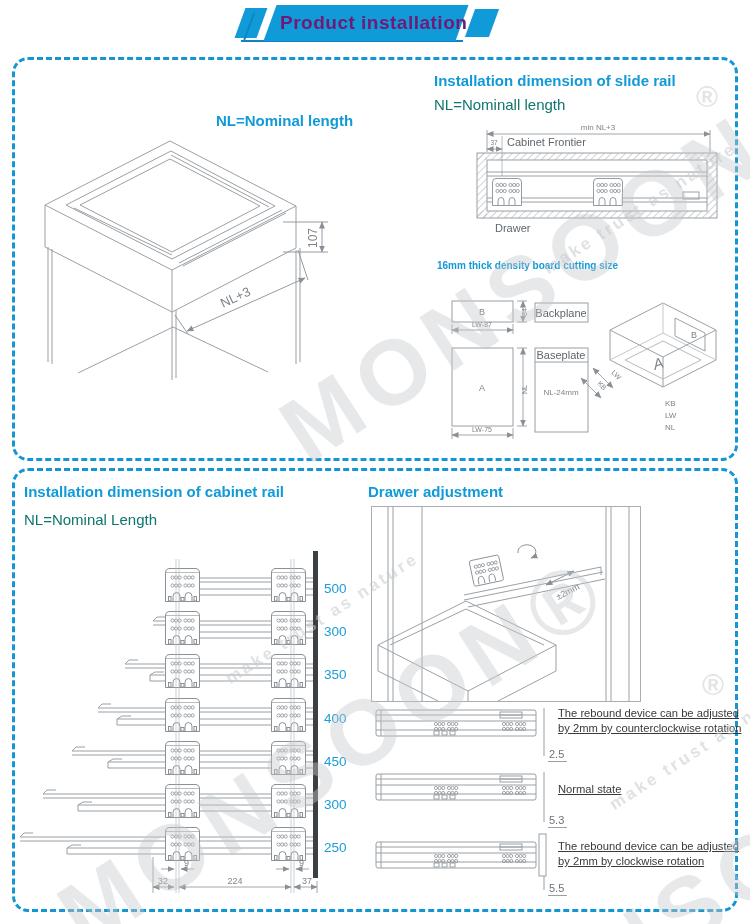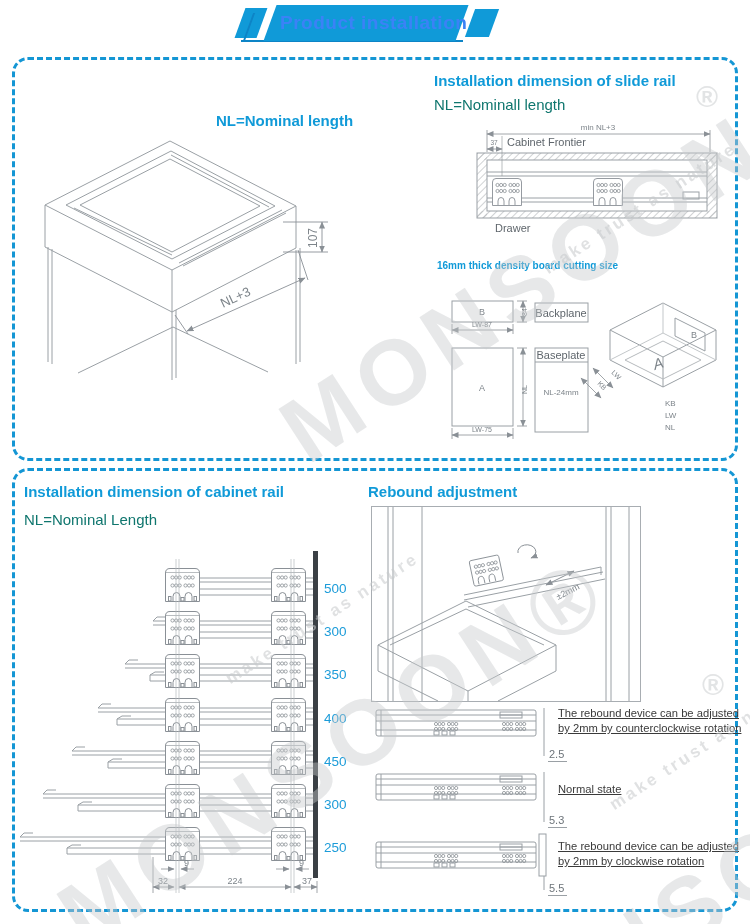--- a/index.html
+++ b/index.html
@@ -4,21 +4,21 @@
 <style>
   html,body{margin:0;padding:0;}
   body{width:750px;height:924px;position:relative;overflow:hidden;background:#fff;
        font-family:"Liberation Sans",sans-serif;}
   .abs{position:absolute;}
   .sec{position:absolute;border:3px dashed #1496d4;border-radius:16px;background:transparent;}
   .h1{color:#109ad8;font-weight:bold;font-size:15px;white-space:nowrap;}
   .h1b{color:#109ad8;font-weight:bold;font-size:10px;white-space:nowrap;}
   .h2{color:#0f766e;font-size:15px;white-space:nowrap;}
   .banner-shape{background:#109ad8;transform:skewX(-20deg);}
-  .banner-title{color:#3b82f6;font-weight:bold;font-size:19px;letter-spacing:.5px;white-space:nowrap;}
+  .banner-title{color:#701a75;font-weight:bold;font-size:19px;letter-spacing:.5px;white-space:nowrap;}
   .cap{font-size:11.2px;color:#3a3a3a;line-height:15px;white-space:nowrap;text-decoration:underline;}
   .gap{font-size:11px;color:#6d747a;border-bottom:1px solid #9aa0a5;padding:0 3px 1px 1px;margin-top:8px;}
   .wm{position:absolute;color:#c7cacc;opacity:.42;font-weight:bold;pointer-events:none;
       white-space:nowrap;transform-origin:left top;z-index:40;}
   .wm-b{font-size:92px;letter-spacing:10px;}
   .wm-s{font-size:17px;letter-spacing:3px;opacity:.55;font-weight:bold;}
   .wm-r{font-size:30px;opacity:.5;}
   svg{position:absolute;}
   svg text{font-family:"Liberation Sans",sans-serif;}
   .t65{font-size:6.5px;fill:#7d848a;}
@@ -198,21 +198,21 @@
   <text class="t7" transform="translate(162,94) rotate(45)">KB</text>
   <text x="230" y="116" class="t8">KB</text>
   <text x="230" y="128" class="t8">LW</text>
   <text x="230" y="140" class="t8">NL</text>
 </svg>
 
 <div class="sec" style="left:12px;top:468px;width:720px;height:438px"></div>
 
 <div class="abs h1" style="left:24px;top:483px">Installation dimension of cabinet rail</div>
 <div class="abs h2" style="left:24px;top:511px">NL=Nominal Length</div>
-<div class="abs h1" style="left:368px;top:483px">Rebound adjustment</div>
+<div class="abs h1" style="left:368px;top:483px">Drawer adjustment</div>
 
 <svg style="left:15px;top:545px" width="345" height="362" viewBox="0 0 345 362">
   <g stroke="#9aa0a5" stroke-width="1" fill="none">
 
     <g>
       <line x1="152" y1="33" x2="298" y2="33"></line>
         <line x1="152" y1="37" x2="298" y2="37"></line>
       <line x1="152" y1="44" x2="298" y2="44"></line>
         <line x1="152" y1="50" x2="298" y2="50"></line>
       <use href="#bk" transform="translate(150,23)"></use>

